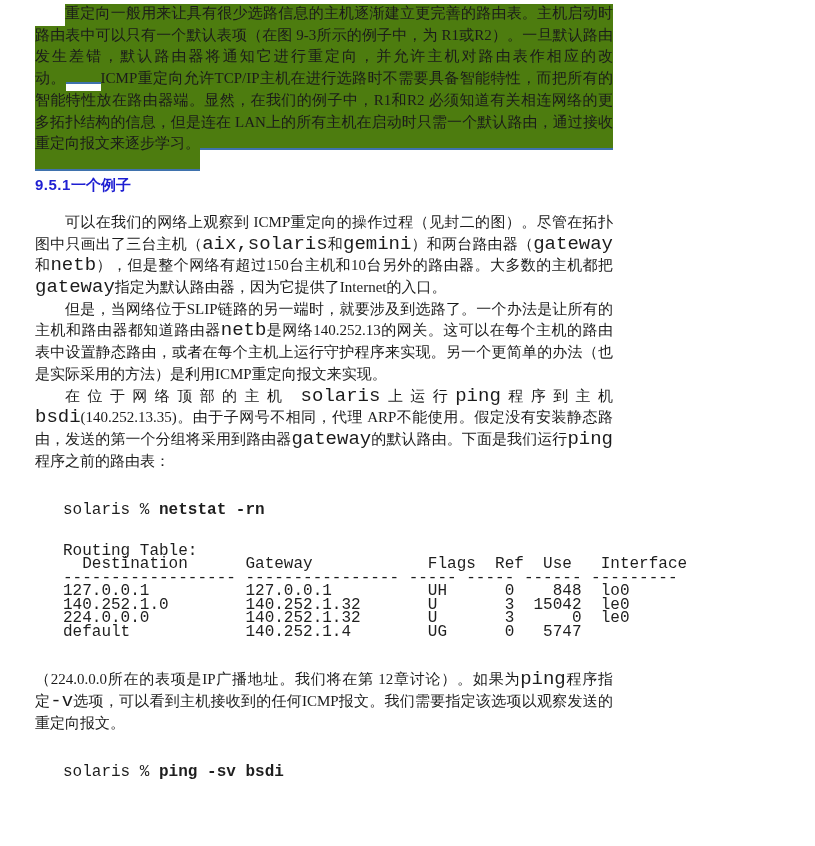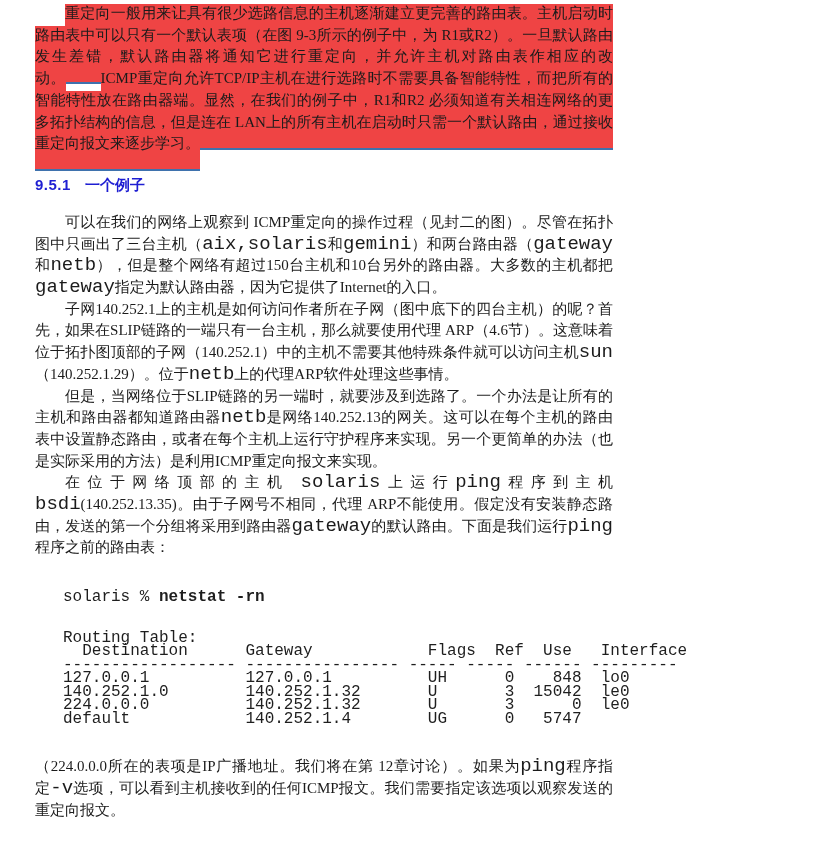--- a/index.html
+++ b/index.html
@@ -27,36 +27,36 @@
   }
   .para.noindent { text-indent: 0; }
   .para .mono {
     font-family: "Liberation Mono", "DejaVu Sans Mono", monospace;
     font-size: 19px;
   }
 
   
   .hl-para { margin-bottom: 0; }
   .hl {
-    background-color: #ef4444;
+    background-color: #4d7c0f;
     border-bottom: 2px solid #3f72ad;
     padding-top: 1px;
     padding-bottom: 18px;
   }
   .hl-gap { white-space: pre; }
 
   
   .heading {
     margin: 21px 0 17px 0;
     font-family: "Liberation Sans", "DejaVu Sans", sans-serif;
     font-size: 15px;
     font-weight: bold;
     color: #1e1ed2;
   }
-  .heading .num { margin-right: 14px; letter-spacing: 0.5px; }
+  .heading .num { letter-spacing: 0.5px; }
 
   
   .code {
     margin: 5px 0 3px 28px;
     font-family: "Liberation Mono", "DejaVu Sans Mono", monospace;
     font-size: 16px;
     line-height: 13.5px;
     color: #1e1e1e;
     white-space: pre;
   }
@@ -69,21 +69,20 @@
 
 <div class="page">
   <div class="content">
 
     <p class="para hl-para"><span class="hl">重定向一般用来让具有很少选路信息的主机逐渐建立更完善的路由表。主机启动时路由表中可以只有一个默认表项（在图 9-3所示的例子中，为 R1或R2）。一旦默认路由发生差错，默认路由器将通知它进行重定向，并允许主机对路由表作相应的改动。</span><span class="hl-gap">　　 </span><span class="hl">ICMP重定向允许TCP/IP主机在进行选路时不需要具备智能特性，而把所有的智能特性放在路由器端。显然，在我们的例子中，R1和R2 必须知道有关相连网络的更多拓扑结构的信息，但是连在 LAN上的所有主机在启动时只需一个默认路由，通过接收重定向报文来逐步学习。</span></p>
 
     <h3 class="heading"><span class="num">9.5.1</span><span>一个例子</span></h3>
 
     <p class="para">可以在我们的网络上观察到 ICMP重定向的操作过程（见封二的图）。尽管在拓扑图中只画出了三台主机（<span class="mono">aix,solaris</span>和<span class="mono">gemini</span>）和两台路由器（<span class="mono">gateway</span>和<span class="mono">netb</span>），但是整个网络有超过150台主机和10台另外的路由器。大多数的主机都把 <span class="mono">gateway</span>指定为默认路由器，因为它提供了Internet的入口。</p>
 
-    <p class="para">子网140.252.1上的主机是如何访问作者所在子网（图中底下的四台主机）的呢？首先，如果在SLIP链路的一端只有一台主机，那么就要使用代理 ARP（4.6节）。这意味着位于拓扑图顶部的子网（140.252.1）中的主机不需要其他特殊条件就可以访问主机<span class="mono">sun</span>（140.252.1.29）。位于<span class="mono">netb</span>上的代理ARP软件处理这些事情。</p>
 
     <p class="para">但是，当网络位于SLIP链路的另一端时，就要涉及到选路了。一个办法是让所有的主机和路由器都知道路由器<span class="mono">netb</span>是网络140.252.13的网关。这可以在每个主机的路由表中设置静态路由，或者在每个主机上运行守护程序来实现。另一个更简单的办法（也是实际采用的方法）是利用ICMP重定向报文来实现。</p>
 
     <p class="para">在位于网络顶部的主机 <span class="mono">solaris</span>上运行<span class="mono">ping</span>程序到主机<span class="mono">bsdi</span>(140.252.13.35)。由于子网号不相同，代理 ARP不能使用。假定没有安装静态路由，发送的第一个分组将采用到路由器<span class="mono">gateway</span>的默认路由。下面是我们运行<span class="mono">ping</span>程序之前的路由表：</p>
 
     <div class="code">
       <div class="code-line"><span>solaris % </span><span class="b">netstat -rn</span></div>
       <pre>Routing Table:
   Destination      Gateway            Flags  Ref  Use   Interface
 ------------------ ---------------- ----- ----- ------ ---------

